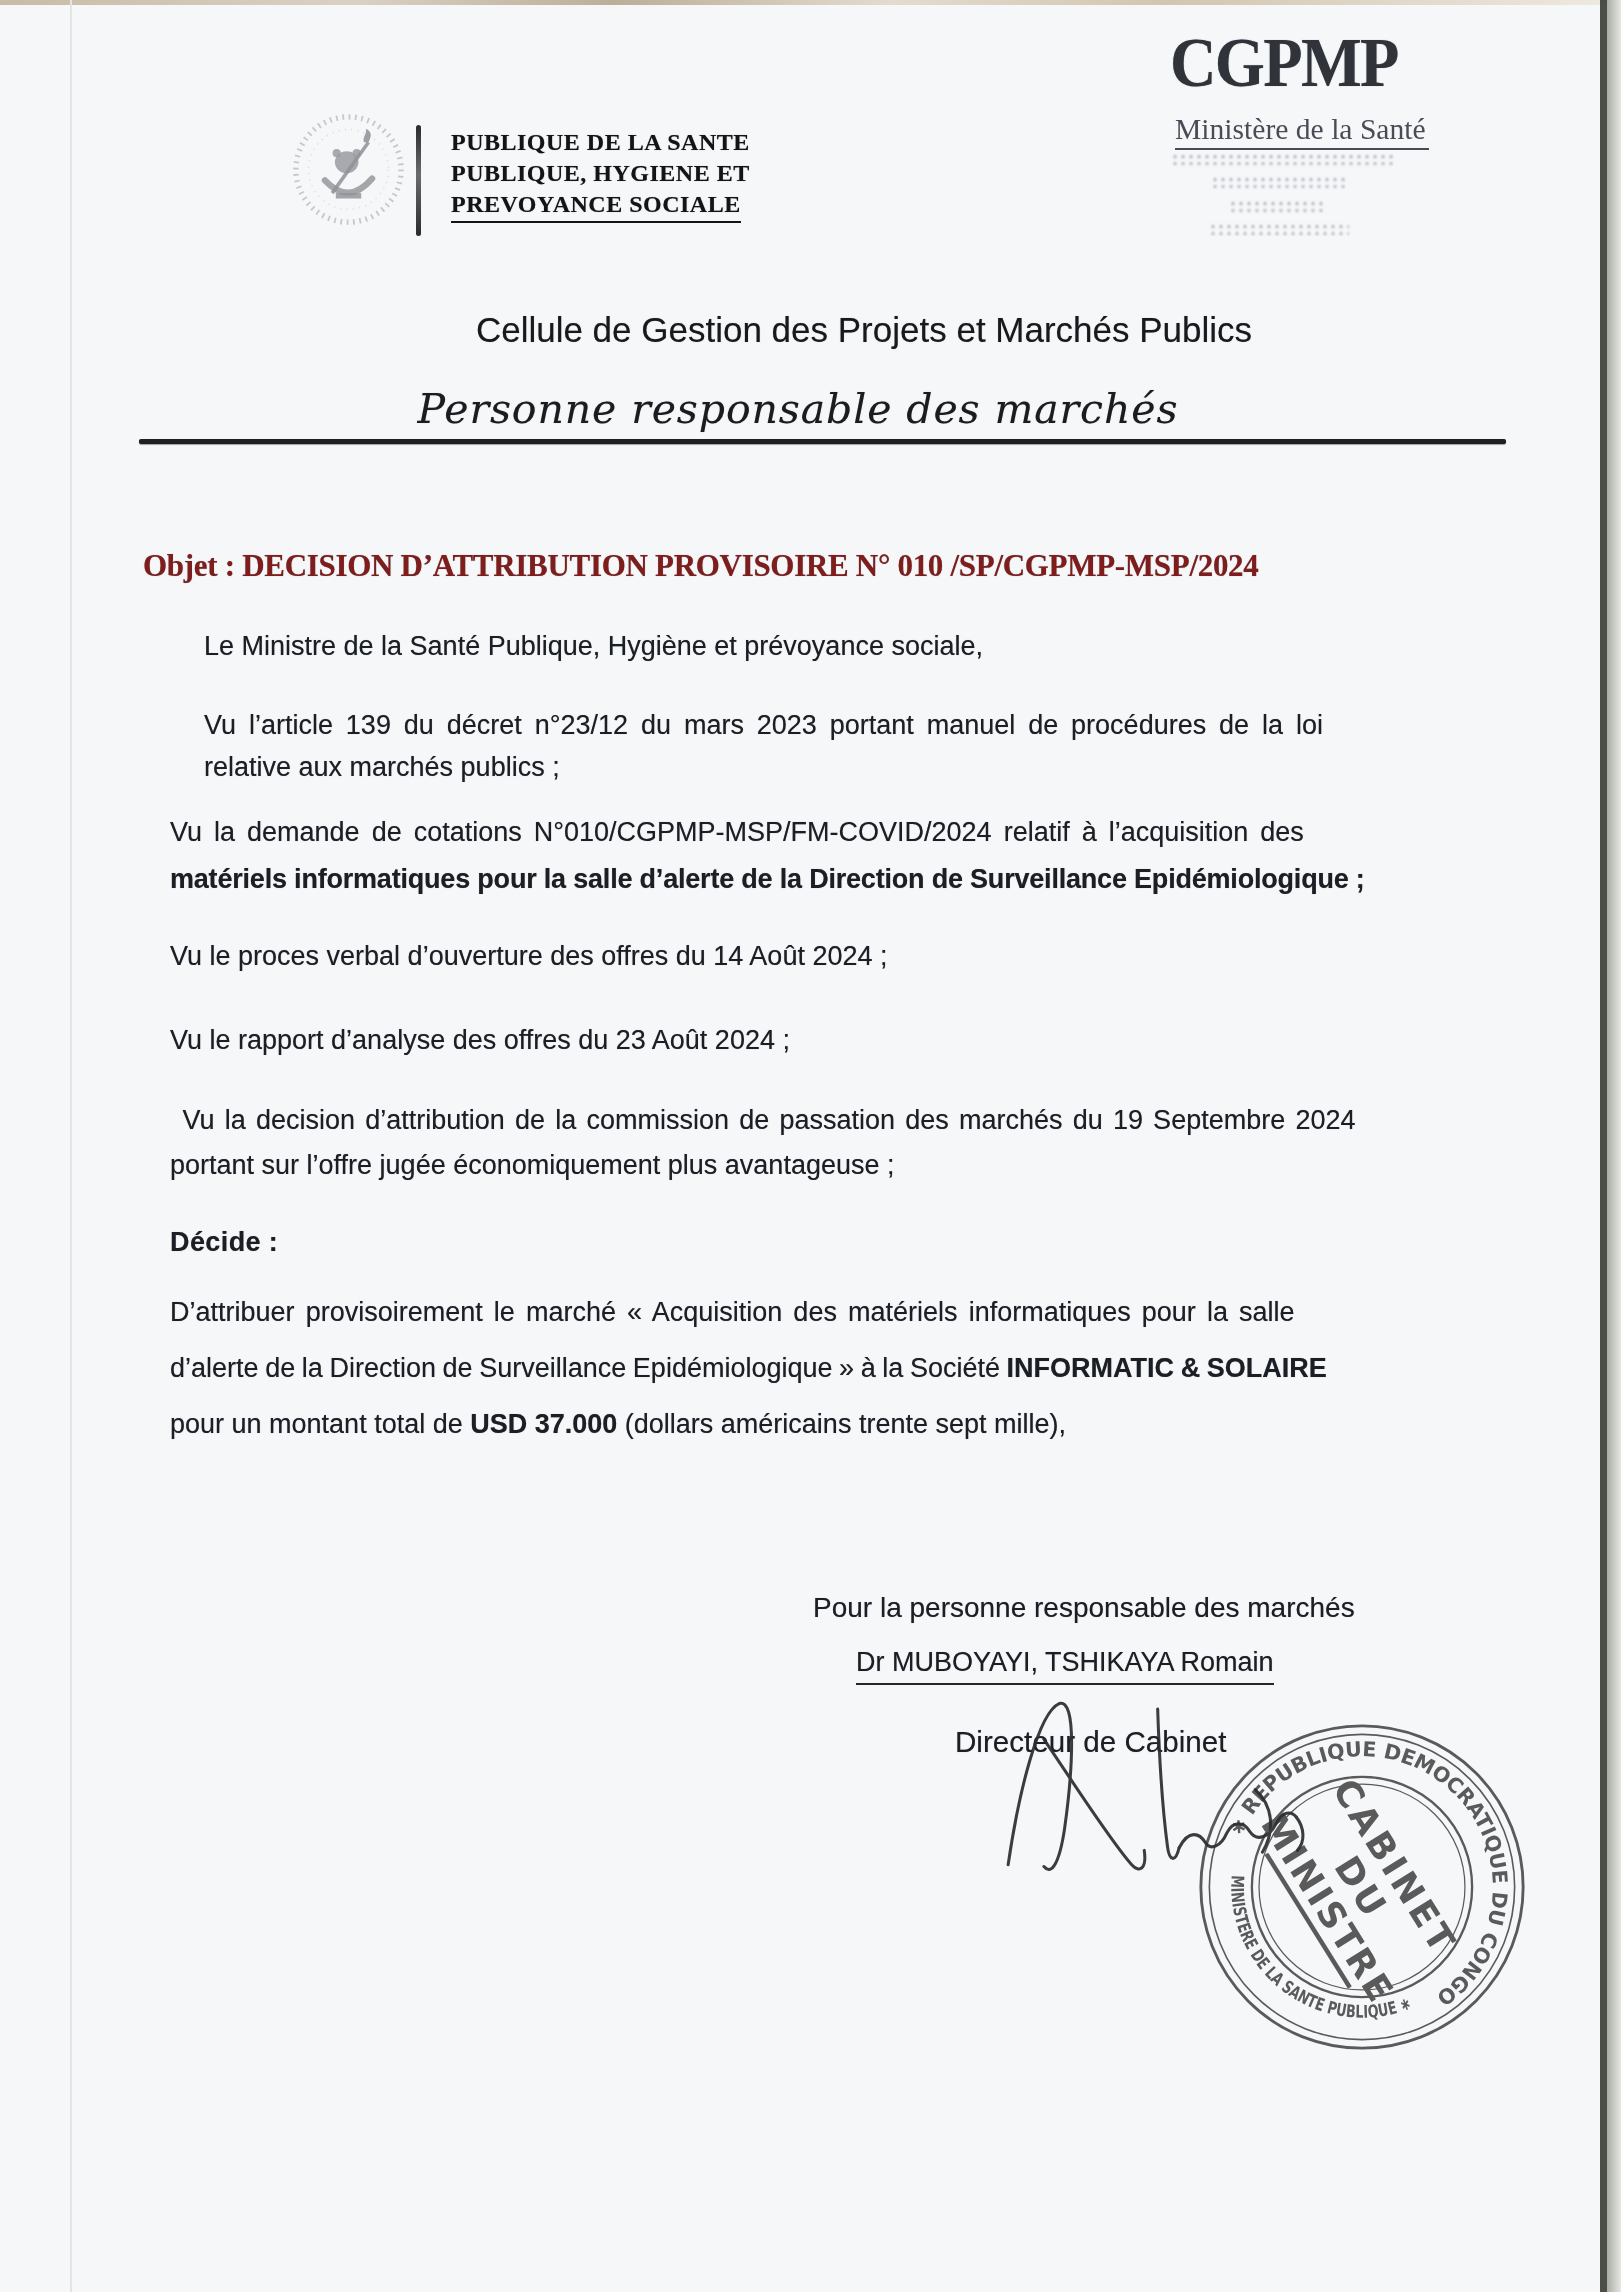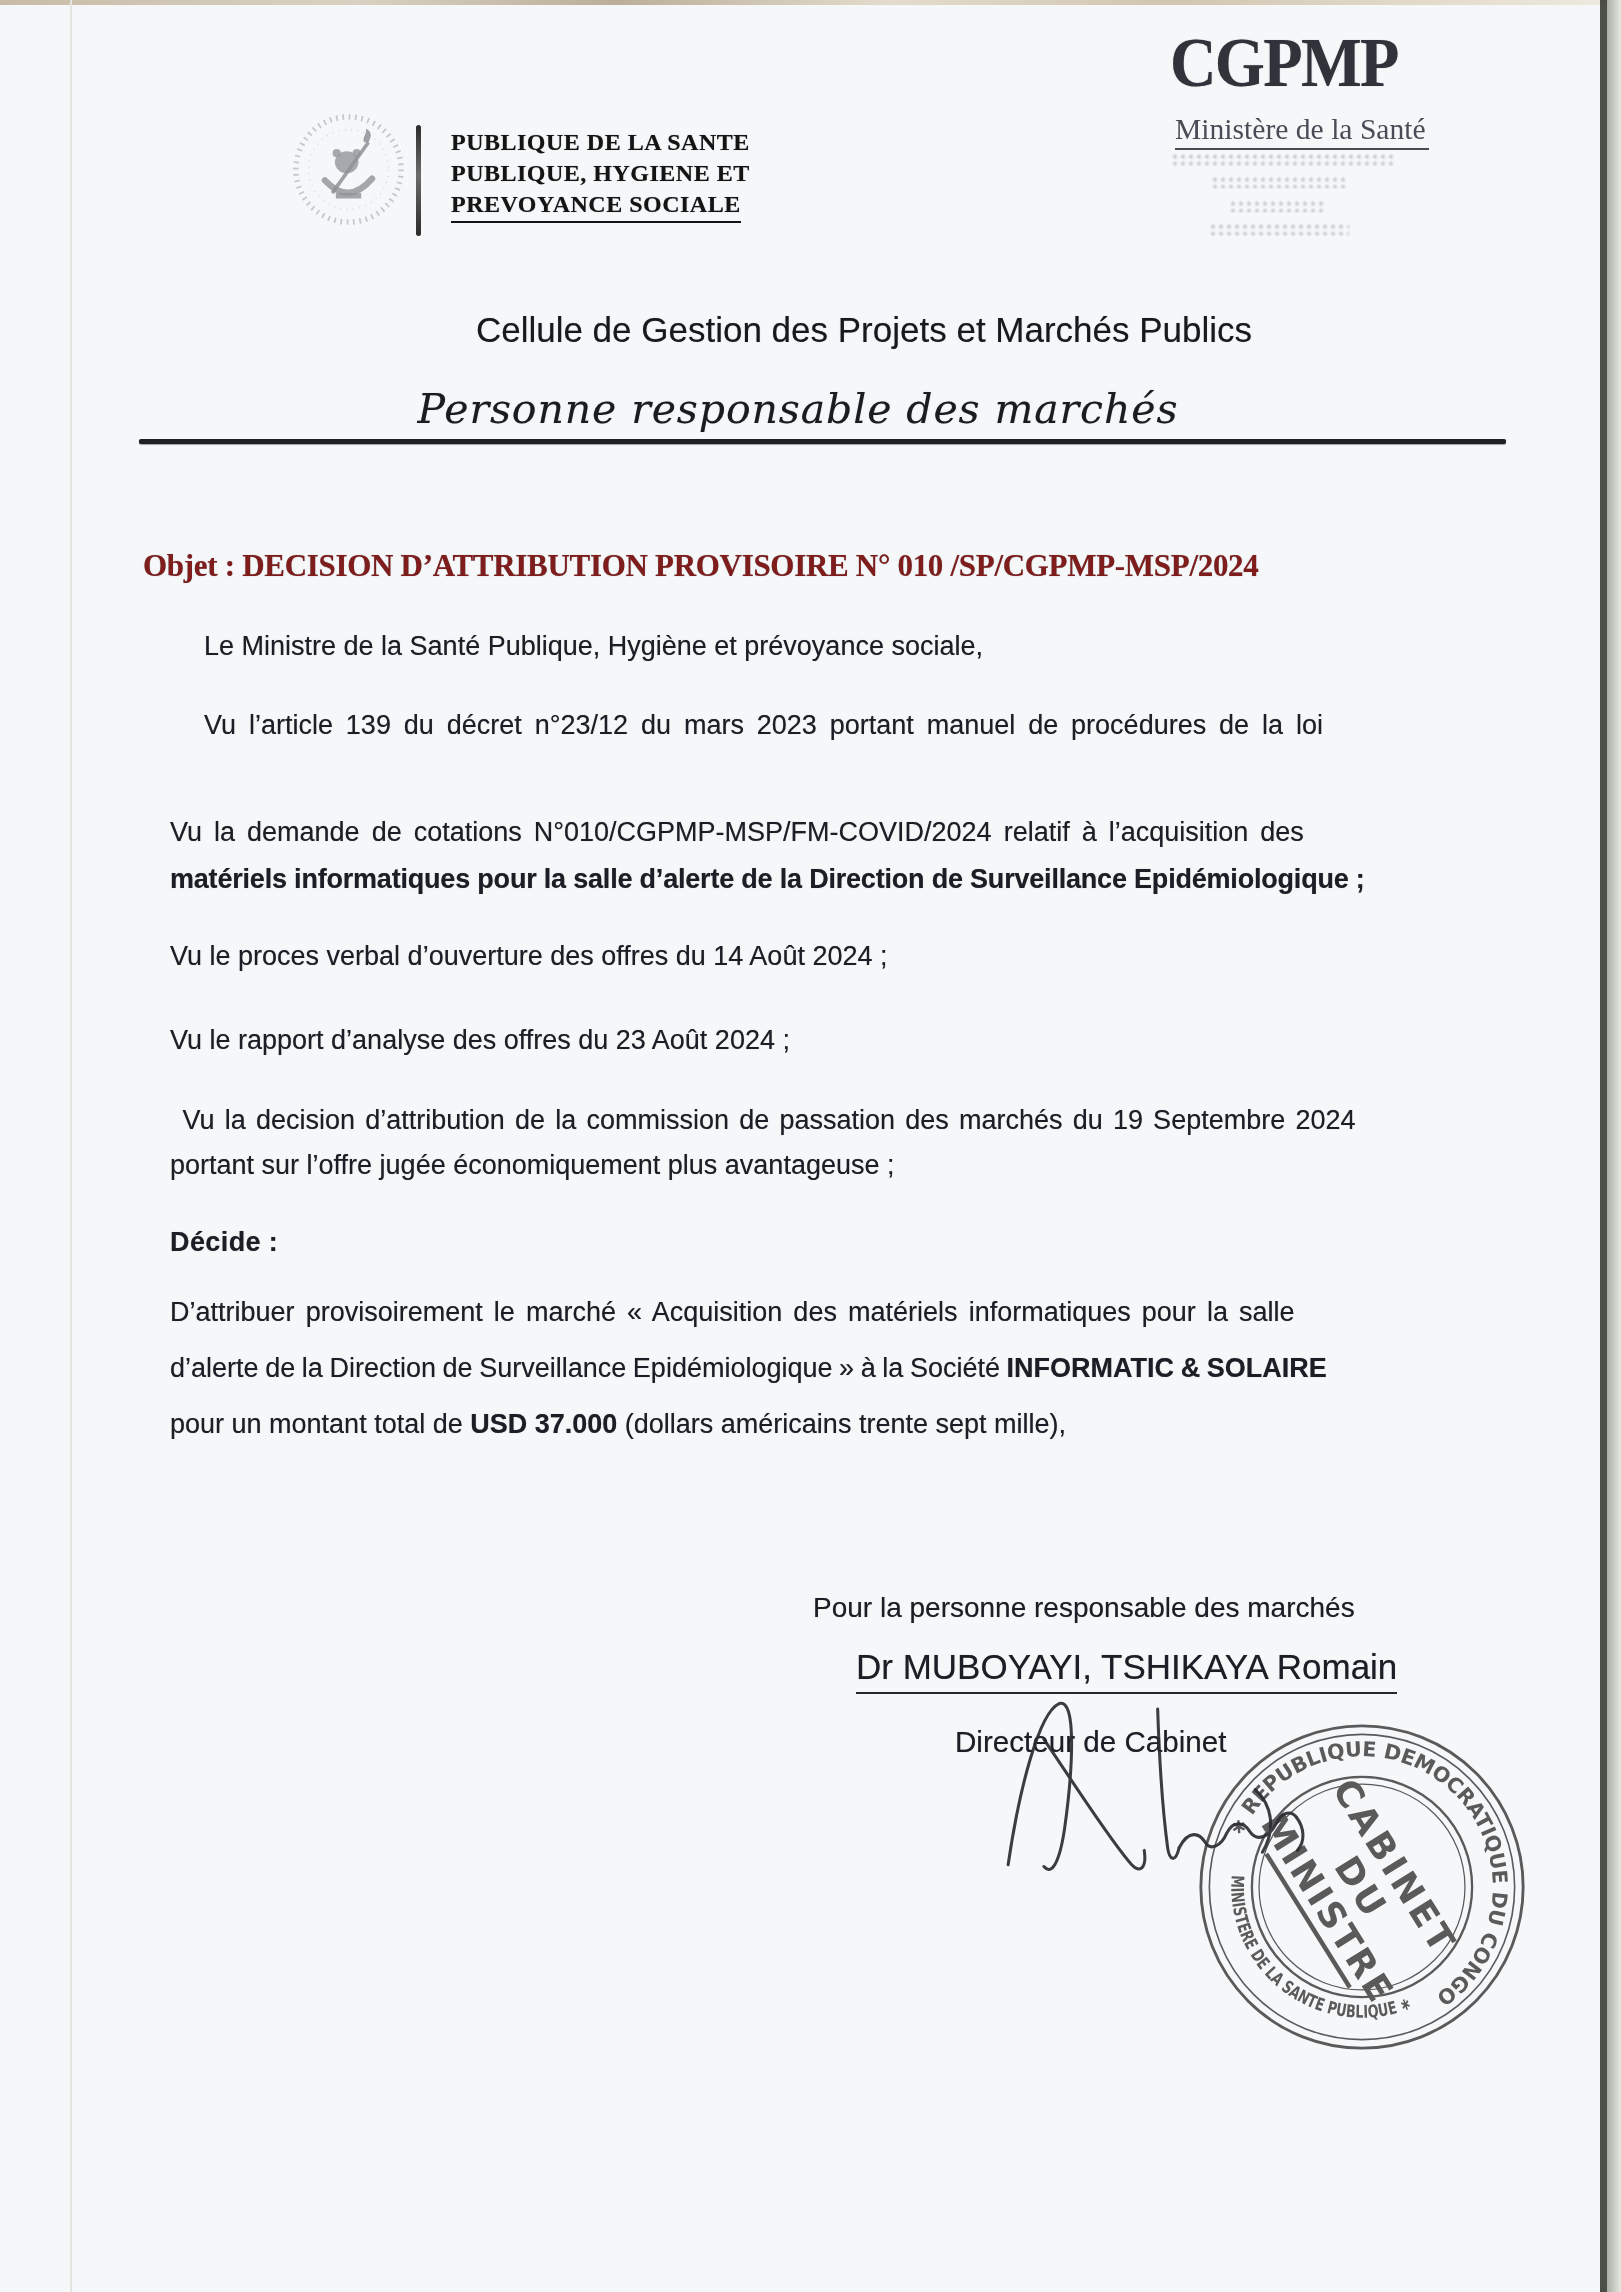--- a/index.html
+++ b/index.html
@@ -64,21 +64,21 @@
   #p-rapport{left:170px;top:1021px;line-height:39px;}
   #p-decision{left:170px;top:1098px;line-height:45px;}
   #p-decision .l1{padding-left:12.5px;word-spacing:2.7px;}
   #p-decide{left:170px;top:1227px;font-weight:700;letter-spacing:0.4px;}
   #p-attrib{left:170px;top:1284px;line-height:56px;}
   #p-attrib .l1{word-spacing:3.6px;}
   #p-attrib .l2{word-spacing:-0.9px;}
   .b{font-weight:700;}
   
   #p-pour{left:813px;top:1592px;font-size:28px;}
-  #p-name{left:856px;top:1647px;font-size:35px;color:#1b1e24;
+  #p-name{left:856px;top:1647px;font-size:27px;color:#1b1e24;
     border-bottom:2.2px solid #24262a;padding-bottom:4.5px;text-shadow:0 0 0.7px rgba(15,18,25,.5);}
   #p-role{left:955px;top:1725px;font-size:29.6px;color:#1b1e24;
     text-shadow:0 0 0.7px rgba(15,18,25,.5);}
   #stamp{left:1191px;top:1716px;width:342px;height:342px;filter:blur(0.3px);opacity:.88;}
   #stamp text{font-family:"DejaVu Sans","Liberation Sans",sans-serif;fill:#454545;}
   #signature{left:940px;top:1657px;width:421px;height:385px;}
 </style>
 </head>
 <body>
 
@@ -116,20 +116,21 @@
 <div class="abs" id="title-rule"></div>
 
 <div class="abs serifbold" id="p-objet">Objet : DECISION D’ATTRIBUTION PROVISOIRE N° 010 /SP/CGPMP-MSP/2024</div>
 
 <div class="abs para" id="p-ministre">
   <div class="line">Le Ministre de la Santé Publique, Hygiène et prévoyance sociale,</div>
 </div>
 
 <div class="abs para" id="p-article">
   <div class="line l1">Vu l’article 139 du décret n°23/12 du mars 2023 portant manuel de procédures de la loi</div>
+  <div class="line">relative aux marchés publics ;</div>
 </div>
 
 <div class="abs para" id="p-demande">
   <div class="line l1">Vu la demande de cotations N°010/CGPMP-MSP/FM-COVID/2024 relatif à l’acquisition des</div>
   <div class="line l2">matériels informatiques pour la salle d’alerte de la Direction de Surveillance Epidémiologique ;</div>
 </div>
 
 <div class="abs para" id="p-proces">
   <div class="line">Vu le proces verbal d’ouverture des offres du 14 Août 2024 ;</div>
 </div>

